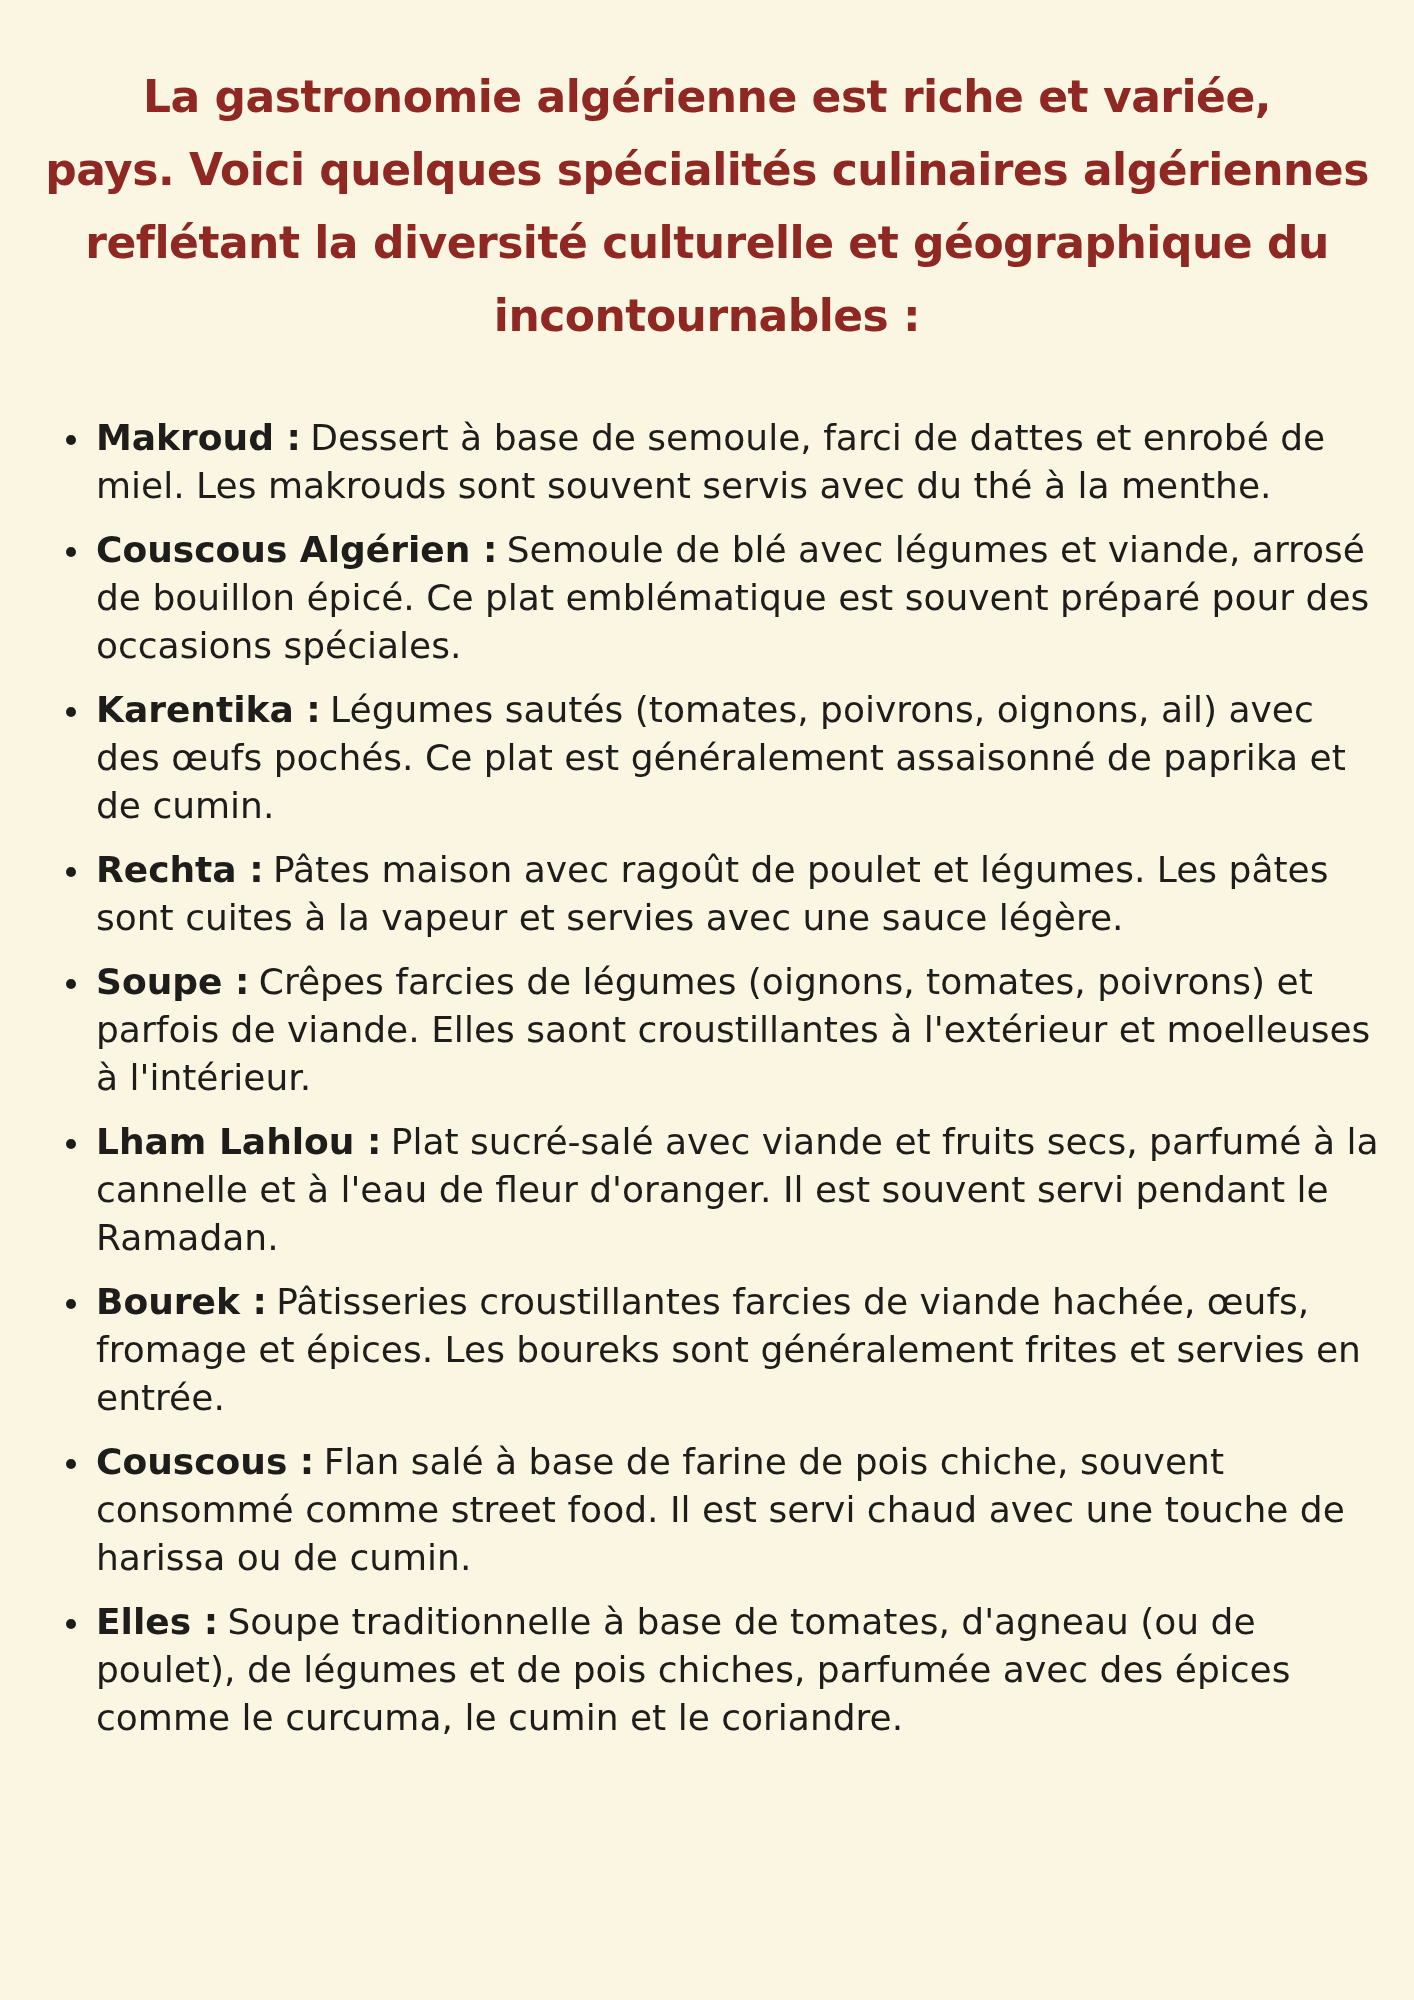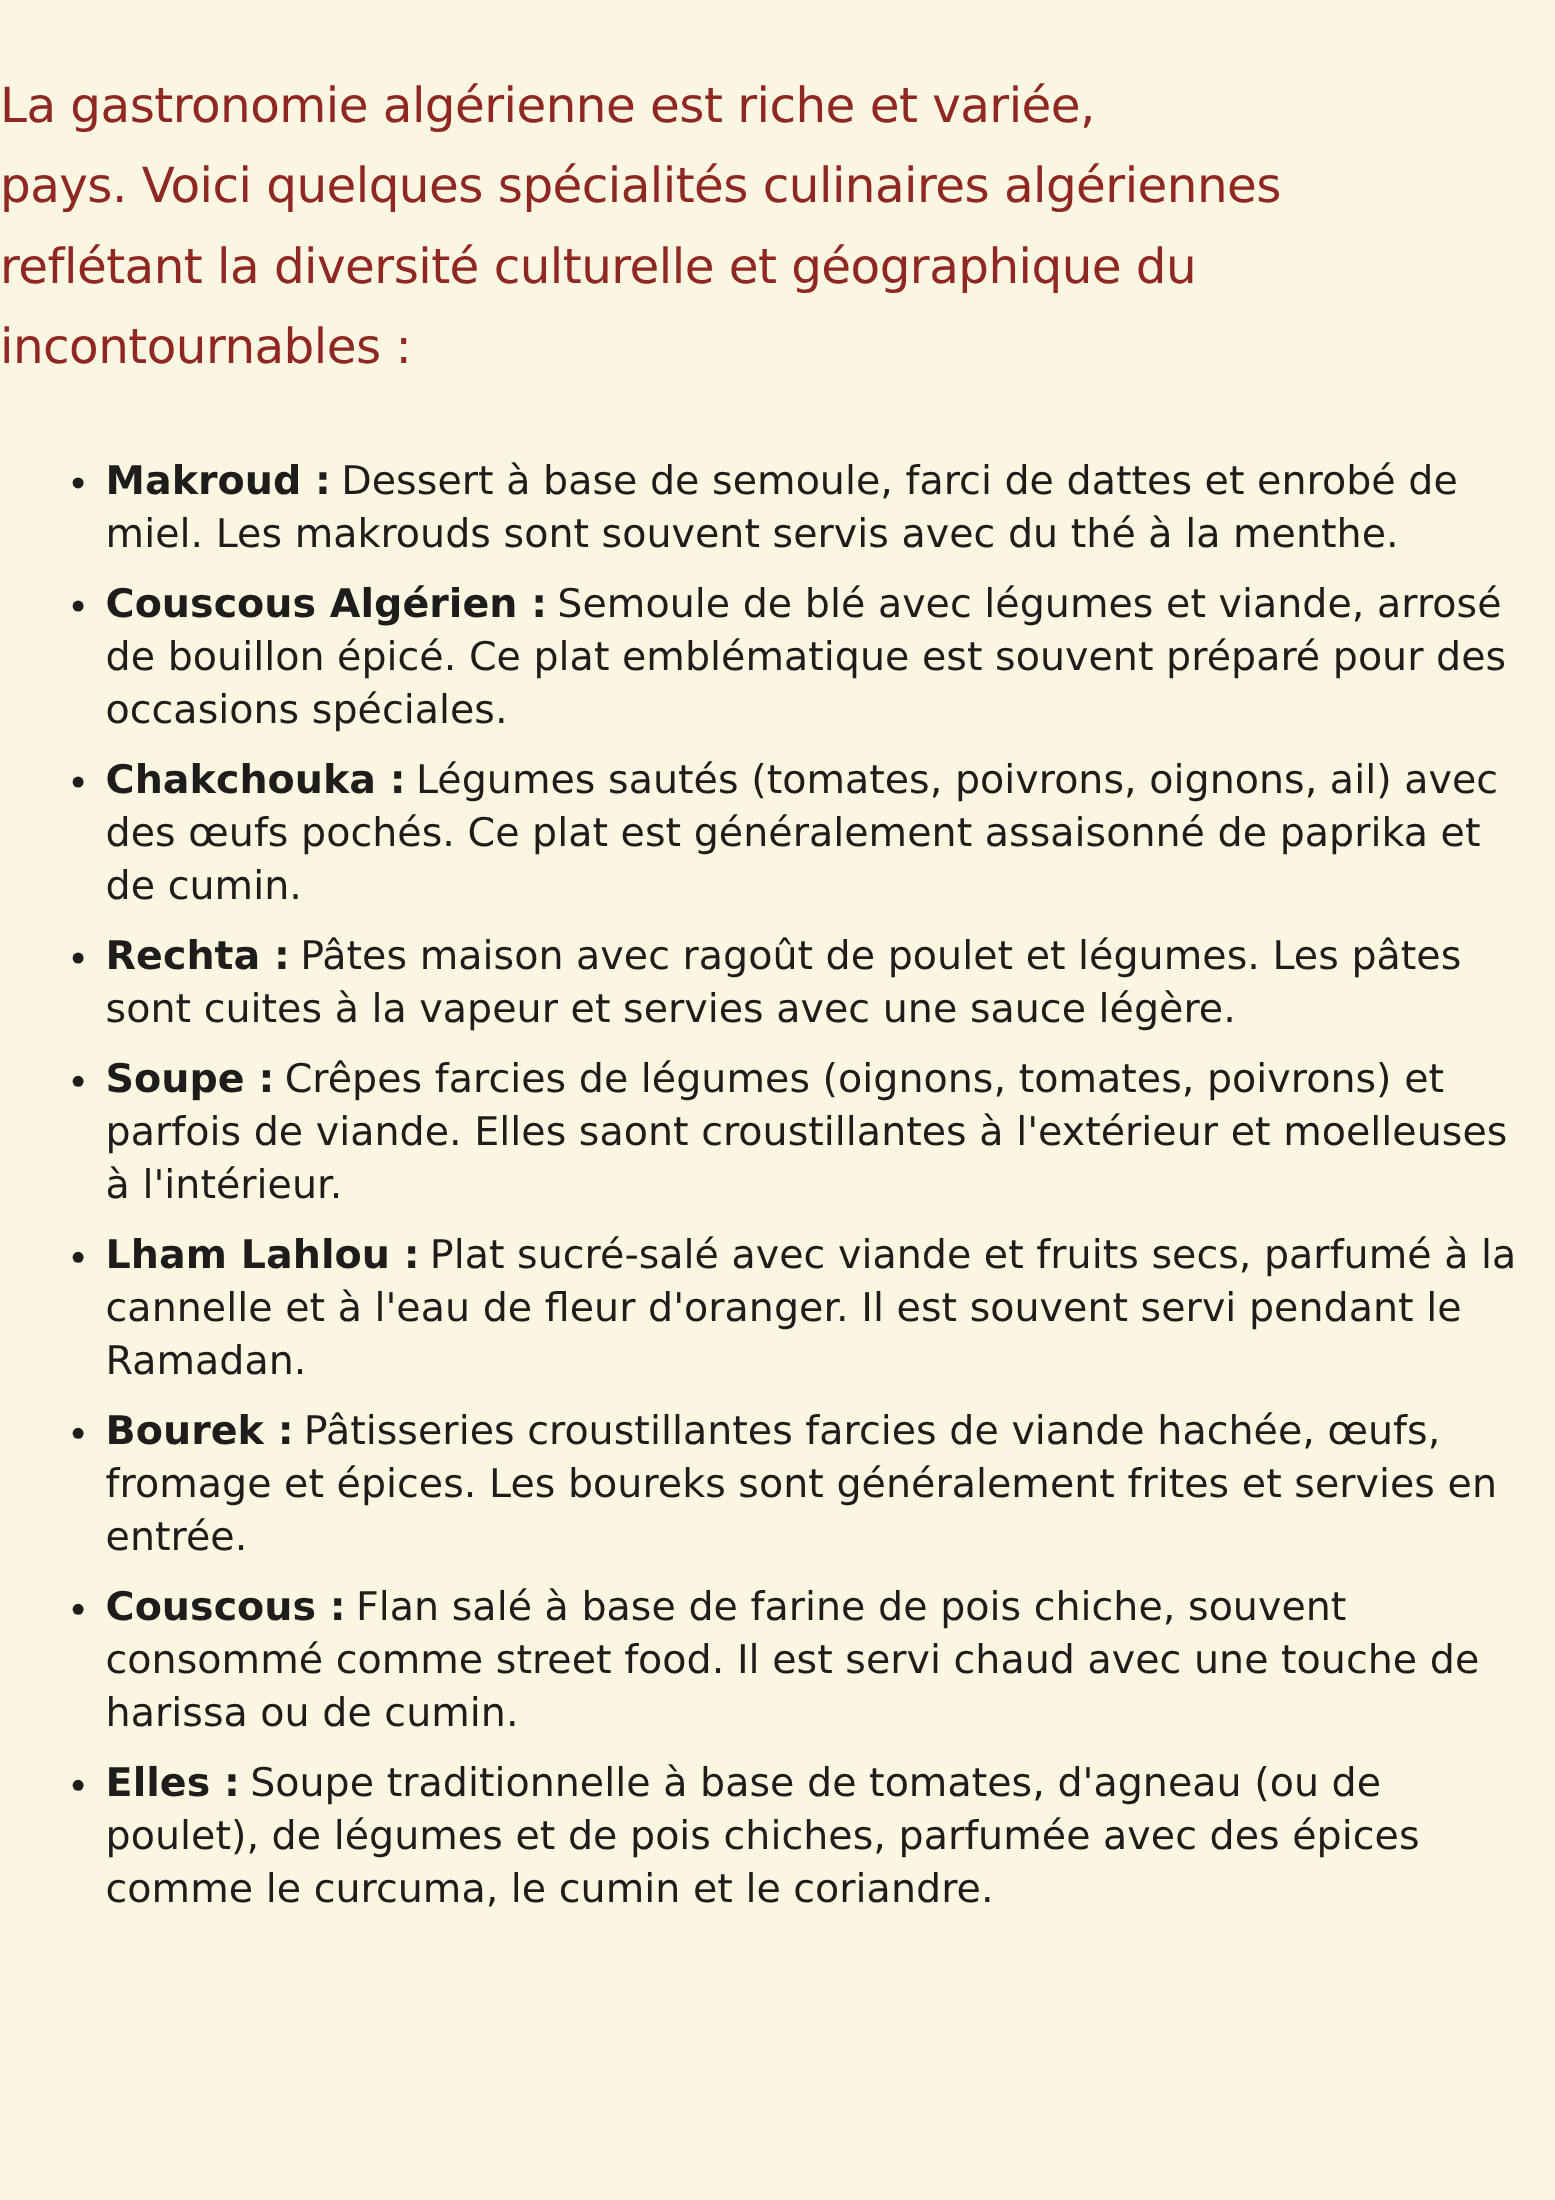--- a/index.html
+++ b/index.html
@@ -17,22 +17,23 @@
     color: var(--text-color);
     overflow: hidden;
   }
   .page {
     width: 100%;
     height: 100%;
     position: relative;
   }
   .title {
     margin-top: 60px;
+    text-align: center;
     color: var(--title-color);
-    font-weight: 400;
+    font-weight: 700;
     font-size: 44px;
     line-height: 73px;
     letter-spacing: -0.5px;
   }
   .title-line {
     white-space: nowrap;
   }
   .specialties {
     margin: 62px 26px 0 0;
     padding-left: 93px;
@@ -64,21 +65,21 @@
 
   <div class="title-line">reflétant la diversité culturelle et géographique du</div>
 
   <div class="title-line">incontournables :</div>
 </header>
   <ul class="specialties">
   <li><span class="item-name">Makroud :</span><span class="item-description">Dessert à base de semoule, farci de dattes et enrobé de miel. Les makrouds sont souvent servis avec du thé à la menthe.</span></li>
 
   <li><span class="item-name">Couscous Algérien :</span><span class="item-description">Semoule de blé avec légumes et viande, arrosé de bouillon épicé. Ce plat emblématique est souvent préparé pour des occasions spéciales.</span></li>
 
-  <li><span class="item-name">Chakchouka :</span><span class="item-description">Légumes sautés (tomates, poivrons, oignons, ail) avec des œufs pochés. Ce plat est généralement assaisonné de paprika et de cumin.</span></li>
+  <li><span class="item-name">Karentika :</span><span class="item-description">Légumes sautés (tomates, poivrons, oignons, ail) avec des œufs pochés. Ce plat est généralement assaisonné de paprika et de cumin.</span></li>
 
   <li><span class="item-name">Rechta :</span><span class="item-description">Pâtes maison avec ragoût de poulet et légumes. Les pâtes sont cuites à la vapeur et servies avec une sauce légère.</span></li>
 
   <li><span class="item-name">Soupe :</span><span class="item-description">Crêpes farcies de légumes (oignons, tomates, poivrons) et parfois de viande. Elles saont croustillantes à l'extérieur et moelleuses à l'intérieur.</span></li>
 
   <li><span class="item-name">Lham Lahlou :</span><span class="item-description">Plat sucré-salé avec viande et fruits secs, parfumé à la cannelle et à l'eau de fleur d'oranger. Il est souvent servi pendant le Ramadan.</span></li>
 
   <li><span class="item-name">Bourek :</span><span class="item-description">Pâtisseries croustillantes farcies de viande hachée, œufs, fromage et épices. Les boureks sont généralement frites et servies en entrée.</span></li>
 
   <li><span class="item-name">Couscous :</span><span class="item-description">Flan salé à base de farine de pois chiche, souvent consommé comme street food. Il est servi chaud avec une touche de harissa ou de cumin.</span></li>

